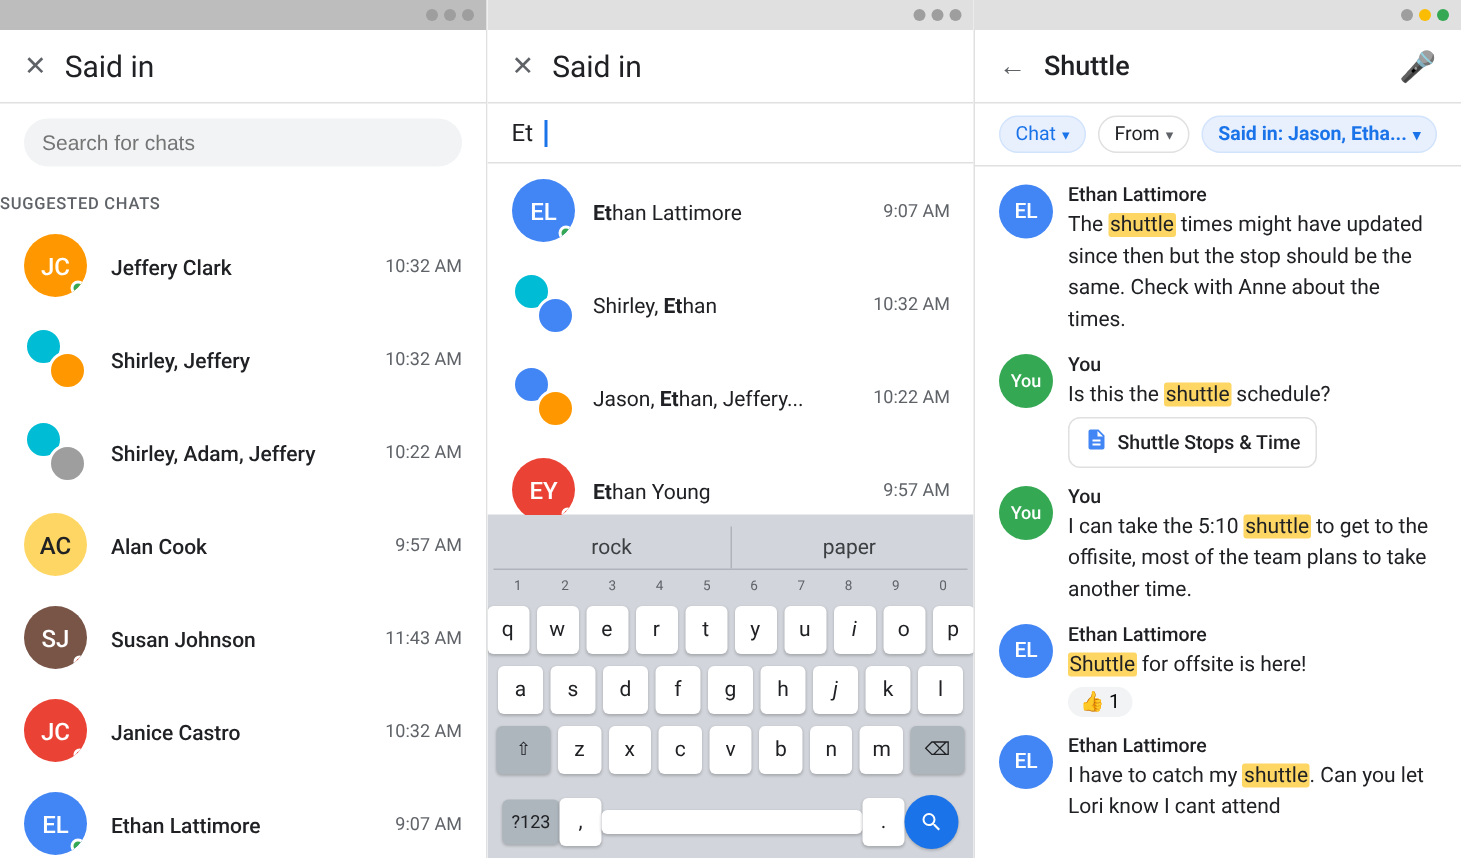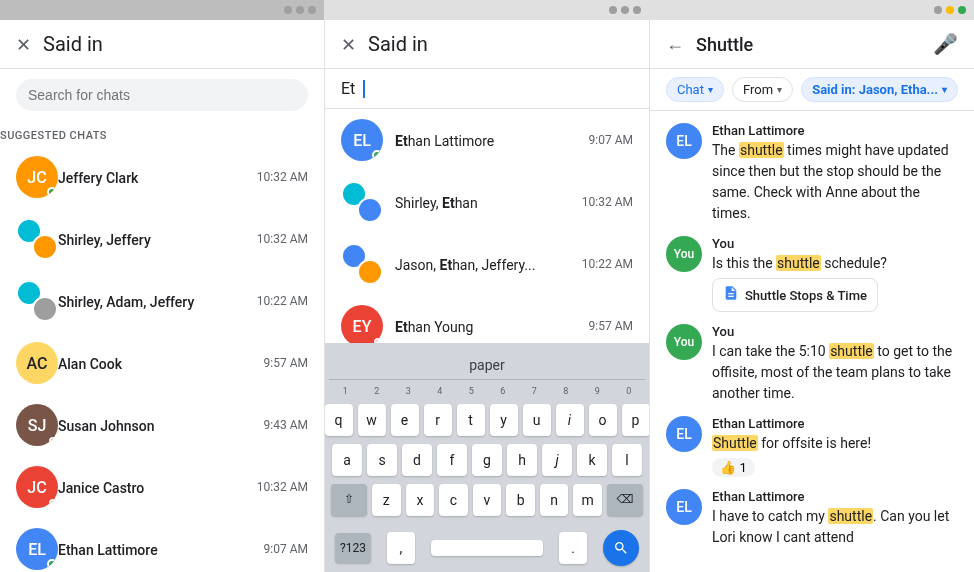--- a/index.html
+++ b/index.html
@@ -10,21 +10,21 @@
 
     
     .left-panel { width: 325px; border-right: 1px solid #e0e0e0; flex-shrink: 0; }
     .panel-header { display: flex; align-items: center; padding: 12px 16px; border-bottom: 1px solid #e0e0e0; gap: 12px; }
     .panel-header .close-icon { font-size: 18px; color: #5f6368; cursor: pointer; }
     .panel-header h2 { font-size: 20px; font-weight: 400; color: #202124; }
     .search-box { padding: 10px 16px; }
     .search-box input { width: 100%; padding: 8px 12px; border: none; background: #f1f3f4; border-radius: 20px; font-size: 14px; color: #5f6368; outline: none; }
     .section-label { padding: 8px 0 4px; font-size: 11px; font-weight: 500; color: #5f6368; letter-spacing: 0.5px; }
     .chat-list { flex: 1; overflow-y: auto; }
-    .chat-item { display: flex; align-items: center; padding: 10px 16px; cursor: pointer; gap: 0; }
+    .chat-item { display: flex; align-items: center; padding: 10px 16px; cursor: pointer; gap: 16px; }
     .avatar { width: 42px; height: 42px; border-radius: 50%; flex-shrink: 0; position: relative; overflow: hidden; display: flex; align-items: center; justify-content: center; font-size: 16px; font-weight: 500; }
     .avatar-multi { width: 42px; height: 42px; flex-shrink: 0; position: relative; }
     .avatar-multi .av1, .avatar-multi .av2 { width: 26px; height: 26px; border-radius: 50%; position: absolute; border: 2px solid #fff; }
     .avatar-multi .av1 { top: 0; left: 0; }
     .avatar-multi .av2 { bottom: 0; right: 0; }
     .status-dot { width: 10px; height: 10px; border-radius: 50%; background: #34a853; position: absolute; bottom: 1px; right: 1px; border: 2px solid #fff; }
     .chat-info { flex: 1; min-width: 0; }
     .chat-name { font-size: 14px; font-weight: 500; color: #202124; white-space: nowrap; overflow: hidden; text-overflow: ellipsis; }
     .chat-time { font-size: 12px; color: #5f6368; white-space: nowrap; margin-left: auto; }
 
@@ -43,21 +43,21 @@
     .keyboard { background: #d2d5db; padding: 8px 4px 4px; }
     .word-row { display: flex; border-bottom: 1px solid #b0b3bb; margin-bottom: 6px; }
     .word-suggestion { flex: 1; text-align: center; padding: 6px 0; font-size: 14px; color: #3c4043; cursor: pointer; }
     .word-suggestion:not(:last-child) { border-right: 1px solid #b0b3bb; }
     .key-rows { display: flex; flex-direction: column; gap: 8px; padding: 0 2px; }
     .key-row { display: flex; justify-content: center; gap: 5px; }
     .key { background: #fff; border-radius: 4px; padding: 8px 0; min-width: 28px; text-align: center; font-size: 14px; color: #202124; cursor: pointer; box-shadow: 0 1px 2px rgba(0,0,0,0.2); flex: 1; max-width: 30px; }
     .key.special { background: #adb5bd; min-width: 36px; max-width: 46px; font-size: 12px; }
     .key.space { background: #fff; flex: 4; max-width: 200px; }
     .key.action { background: #1a73e8; color: #fff; border-radius: 50%; width: 36px; height: 36px; display: flex; align-items: center; justify-content: center; flex: 0 0 36px; max-width: 36px; padding: 0; }
-    .bottom-row { display: flex; align-items: center; gap: 16px; padding: 6px 4px 2px; }
+    .bottom-row { display: flex; align-items: center; gap: 0; padding: 6px 4px 2px; }
     .key.num { max-width: 38px; }
 
     
     .right-panel { flex: 1; display: flex; flex-direction: column; background: #fff; }
     .right-header { display: flex; align-items: center; padding: 12px 16px; border-bottom: 1px solid #e0e0e0; gap: 12px; }
     .back-icon { font-size: 18px; color: #5f6368; cursor: pointer; }
     .right-header h2 { font-size: 18px; font-weight: 500; color: #202124; flex: 1; }
     .mic-icon { font-size: 20px; color: #5f6368; cursor: pointer; }
     .filter-bar { display: flex; align-items: center; padding: 8px 16px; gap: 8px; border-bottom: 1px solid #e0e0e0; }
     .filter-chip { display: flex; align-items: center; gap: 4px; padding: 4px 10px; border-radius: 16px; border: 1px solid #e0e0e0; font-size: 13px; color: #202124; cursor: pointer; background: #fff; justify-content: space-between; }
@@ -153,21 +153,21 @@
     </div>
 
     <div class="chat-item">
       <div class="avatar" style="background:#795548;color:#fff;position:relative;">
         <span>SJ</span>
         <span class="notification-badge"></span>
       </div>
       <div class="chat-info">
         <span class="chat-name">Susan Johnson</span>
       </div>
-      <span class="chat-time">9:43 AM</span>
+      <span class="chat-time">11:43 AM</span>
     </div>
 
     <div class="chat-item">
       <div class="avatar" style="background:#ea4335;color:#fff;position:relative;">
         <span>JC</span>
         <span class="notification-badge"></span>
       </div>
       <div class="chat-info">
         <span class="chat-name">Janice Castro</span>
       </div>
@@ -245,20 +245,21 @@
       <div class="chat-info">
         <span class="result-name"><b>Et</b>han Young</span>
       </div>
       <span class="result-time">9:57 AM</span>
     </div>
 
   </div>
 
   <div class="keyboard">
     <div class="word-row">
+      <div class="word-suggestion">rock</div>
       <div class="word-suggestion">paper</div>
     </div>
     <div class="key-rows">
 
       <div class="key-row" style="gap:3px;">
         <span style="font-size:9px;color:#5f6368;flex:1;text-align:center;max-width:30px;">1</span>
         <span style="font-size:9px;color:#5f6368;flex:1;text-align:center;max-width:30px;">2</span>
         <span style="font-size:9px;color:#5f6368;flex:1;text-align:center;max-width:30px;">3</span>
         <span style="font-size:9px;color:#5f6368;flex:1;text-align:center;max-width:30px;">4</span>
         <span style="font-size:9px;color:#5f6368;flex:1;text-align:center;max-width:30px;">5</span>

